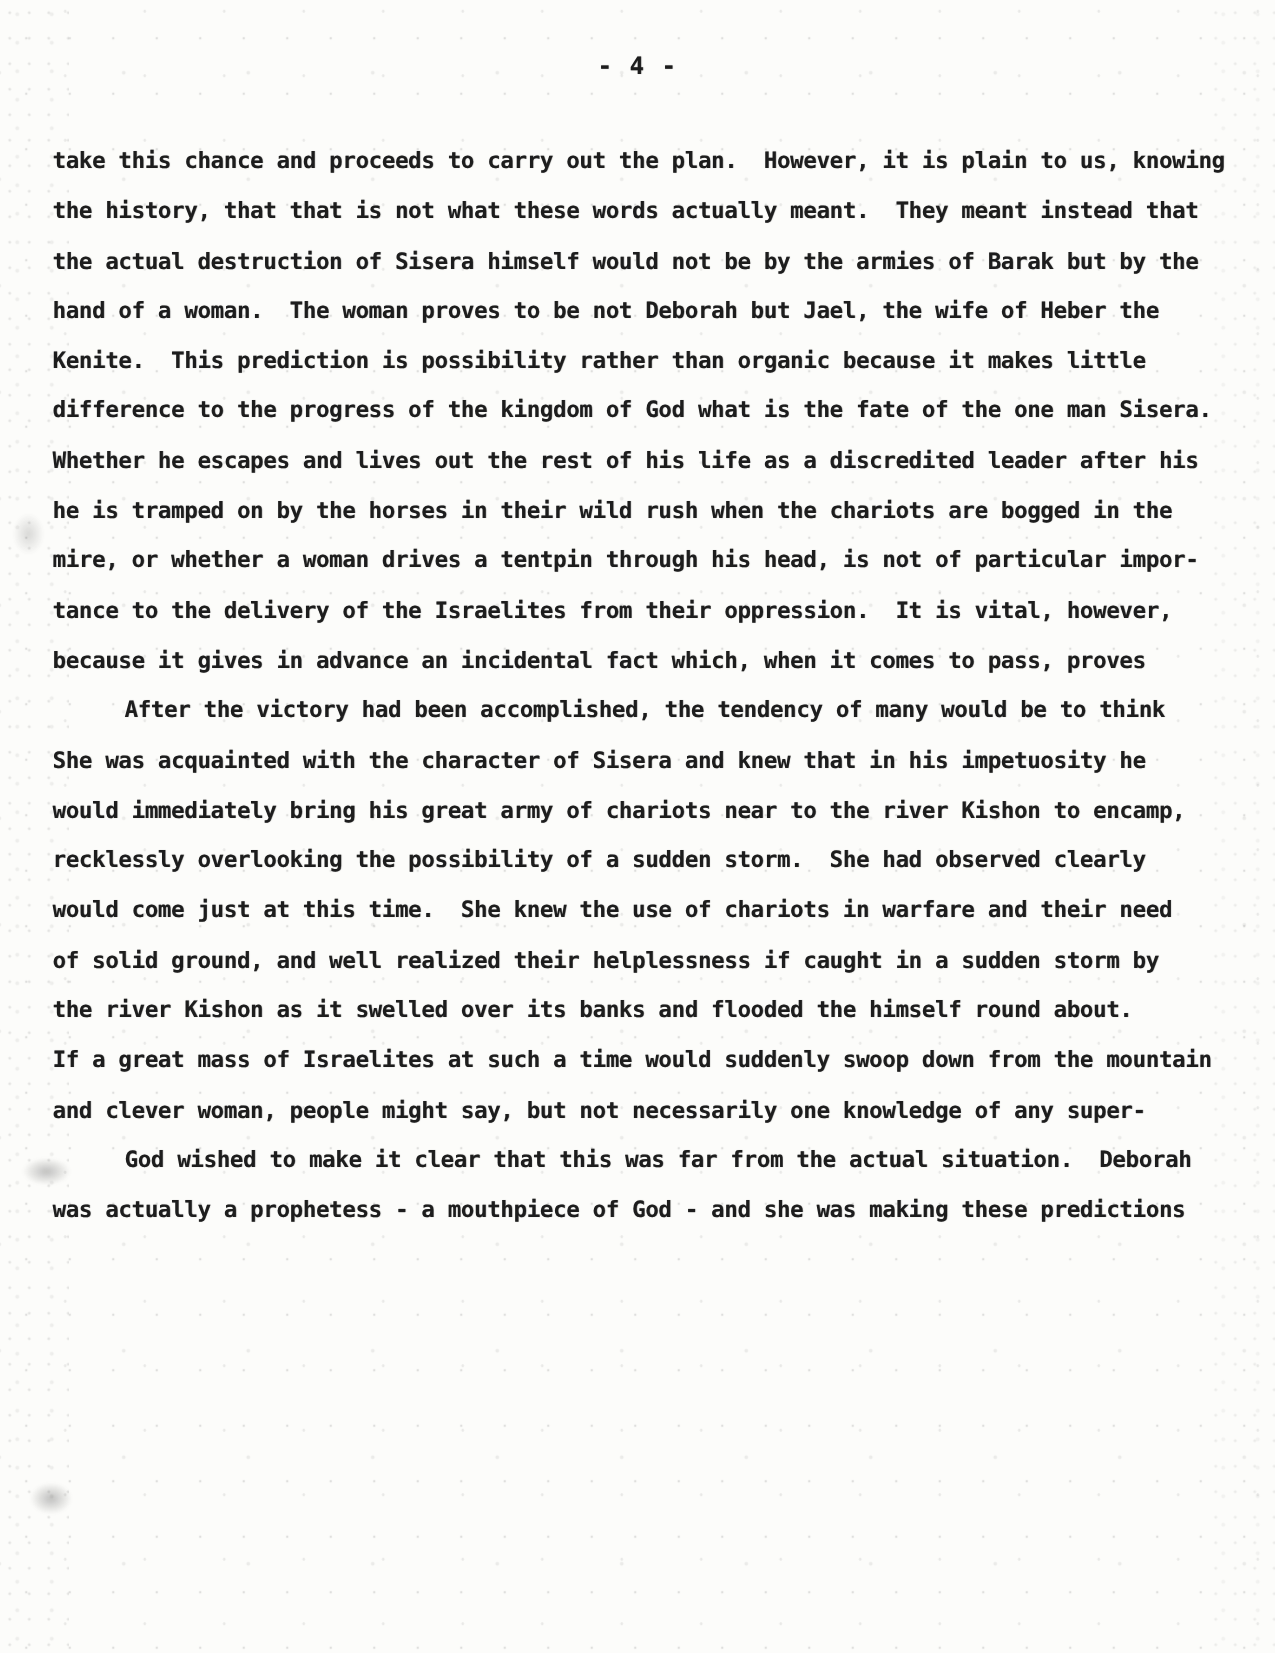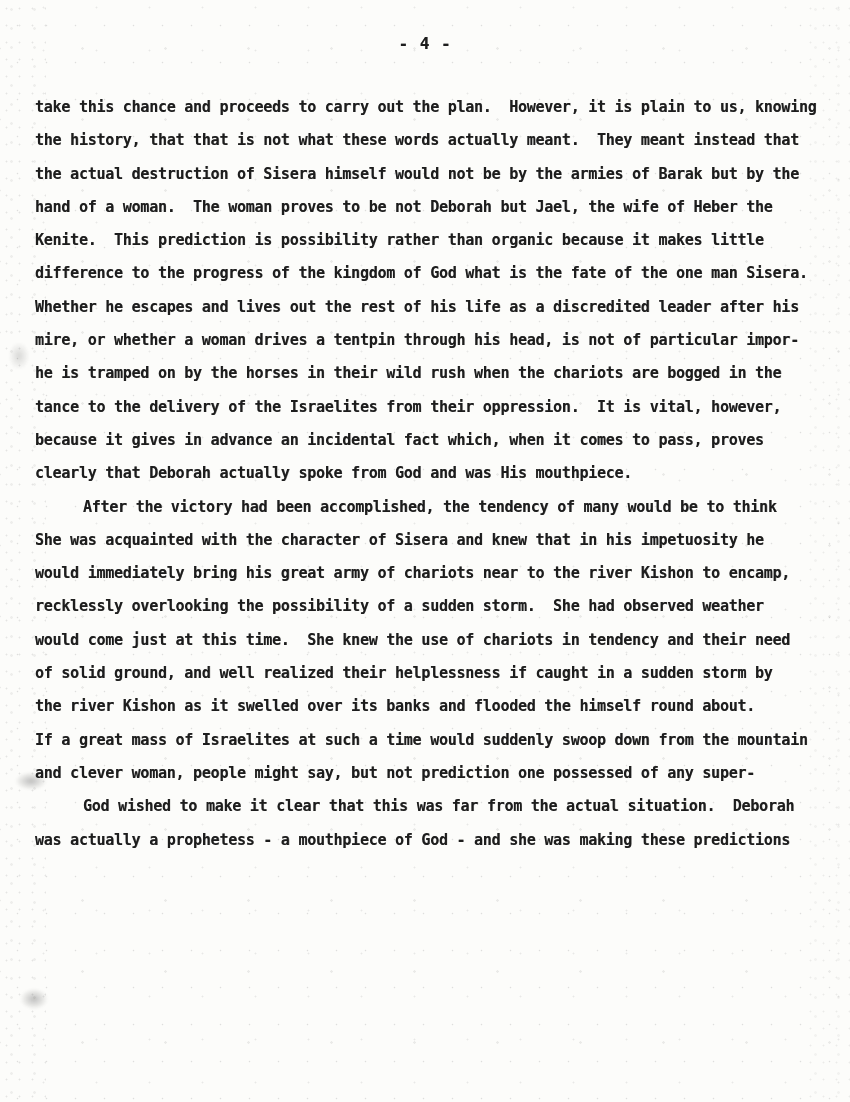--- a/index.html
+++ b/index.html
@@ -98,30 +98,29 @@
   <div class="page-number">- 4 -</div>
 
   <div class="text-block">
       <div class="line">take this chance and proceeds to carry out the plan.  However, it is plain to us, knowing</div>
       <div class="line">the history, that that is not what these words actually meant.  They meant instead that</div>
       <div class="line">the actual destruction of Sisera himself would not be by the armies of Barak but by the</div>
       <div class="line">hand of a woman.  The woman proves to be not Deborah but Jael, the wife of Heber the</div>
       <div class="line">Kenite.  This prediction is possibility rather than organic because it makes little</div>
       <div class="line">difference to the progress of the kingdom of God what is the fate of the one man Sisera.</div>
       <div class="line">Whether he escapes and lives out the rest of his life as a discredited leader after his</div>
+      <div class="line">he is tramped on by the horses in their wild rush when the chariots are bogged in the</div>
       <div class="line">mire, or whether a woman drives a tentpin through his head, is not of particular impor-</div>
-      <div class="line">he is tramped on by the horses in their wild rush when the chariots are bogged in the</div>
       <div class="line">tance to the delivery of the Israelites from their oppression.  It is vital, however,</div>
       <div class="line">because it gives in advance an incidental fact which, when it comes to pass, proves</div>
-      <div class="line">clearly that Deborah actually spoke from God and was His mouthpiece.</div>
       <div class="line indent">After the victory had been accomplished, the tendency of many would be to think</div>
       <div class="line">She was acquainted with the character of Sisera and knew that in his impetuosity he</div>
       <div class="line">would immediately bring his great army of chariots near to the river Kishon to encamp,</div>
-      <div class="line">recklessly overlooking the possibility of a sudden storm.  She had observed weather</div>
-      <div class="line">would come just at this time.  She knew the use of chariots in tendency and their need</div>
+      <div class="line">recklessly overlooking the possibility of a sudden storm.  She had observed clearly</div>
+      <div class="line">would come just at this time.  She knew the use of chariots in warfare and their need</div>
       <div class="line">of solid ground, and well realized their helplessness if caught in a sudden storm by</div>
       <div class="line">the river Kishon as it swelled over its banks and flooded the himself round about.</div>
       <div class="line">If a great mass of Israelites at such a time would suddenly swoop down from the mountain</div>
-      <div class="line">and clever woman, people might say, but not prediction one possessed of any super-</div>
+      <div class="line">and clever woman, people might say, but not necessarily one knowledge of any super-</div>
       <div class="line indent">God wished to make it clear that this was far from the actual situation.  Deborah</div>
       <div class="line">was actually a prophetess - a mouthpiece of God - and she was making these predictions</div>
     </div>
 </div>
 
 </body></html>

